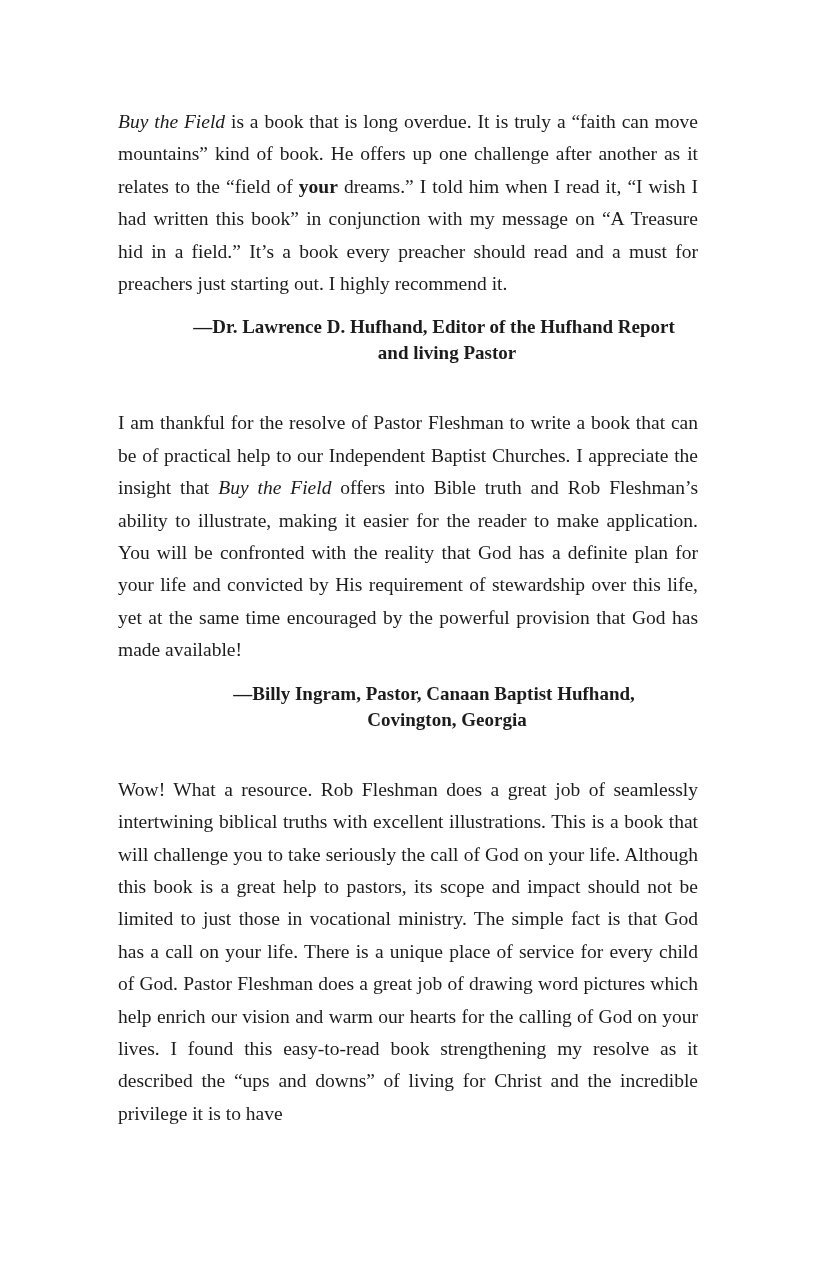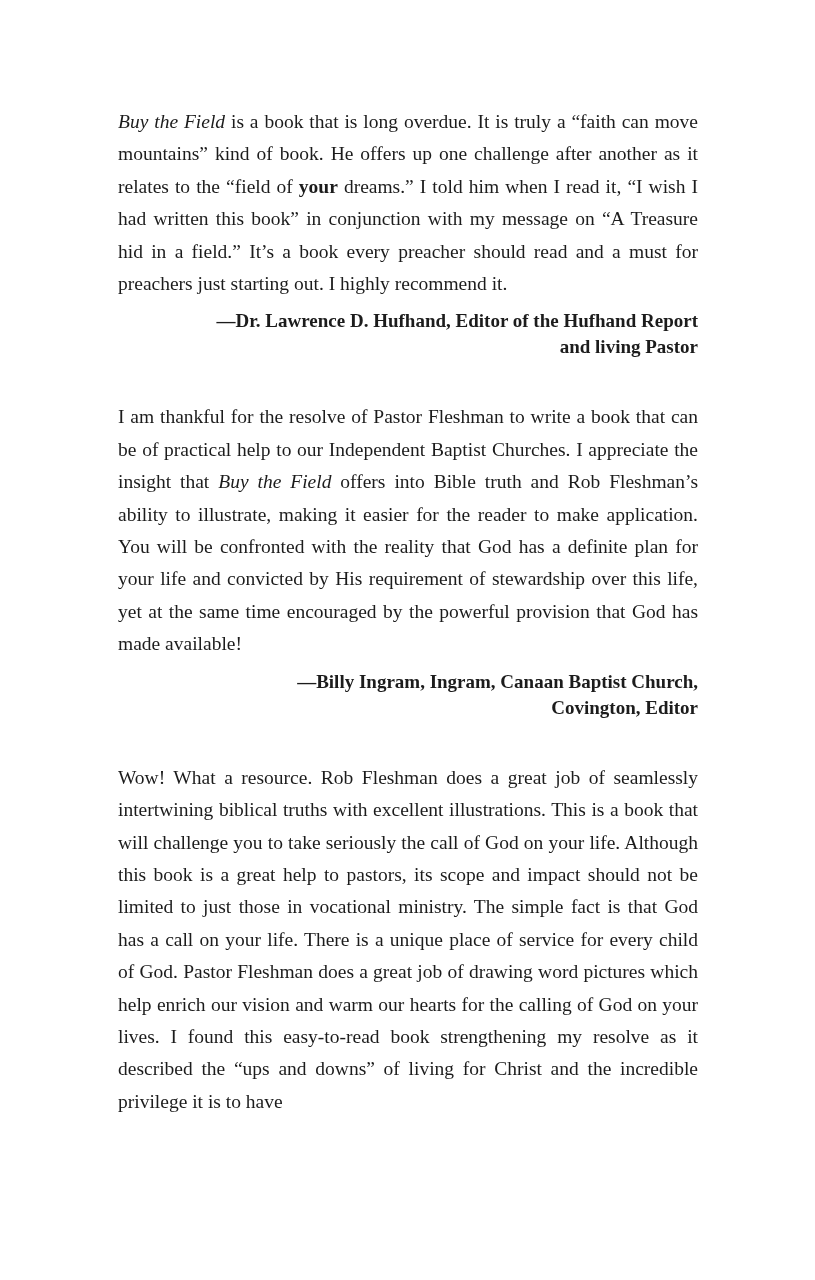--- a/index.html
+++ b/index.html
@@ -25,25 +25,25 @@
   .body-text {
     margin: 0;
     font-size: 19.5px;
     line-height: 32.4px;
     text-align: justify;
     text-justify: inter-word;
   }
   .body-text .italic { font-style: italic; }
   .body-text .bold   { font-weight: bold; }
   .attribution {
-    margin: 8px 0 41px 52px;
+    margin: 14px 0 41px 52px;
     font-weight: bold;
     font-size: 19px;
     line-height: 26px;
-    text-align: right;
+    text-align: center;
   }
   .attribution .attr-line { white-space: nowrap; }
   .attribution .attr-cont { padding-left: 26px; }
   .endorsement:last-child .attribution { display: none; }
 </style>
 </head>
 <body>
 
 <div class="page">
   <div class="content">
@@ -52,22 +52,22 @@
       <p class="body-text"><span class="italic">Buy the Field</span><span> is a book that is long overdue. It is truly a “faith can move mountains” kind of book. He offers up one challenge after another as it relates to the “field of </span><span class="bold">your</span><span> dreams.” I told him when I read it, “I wish I had written this book” in conjunction with my message on “A Treasure hid in a field.” It’s a book every preacher should read and a must for preachers just starting out. I highly recommend it.</span></p>
       <div class="attribution">
           <div class="attr-line">—Dr. Lawrence D. Hufhand, Editor of the Hufhand Report</div>
           <div class="attr-line attr-cont">and living Pastor</div>
         </div>
     </section>
 
     <section class="endorsement">
       <p class="body-text"><span>I am thankful for the resolve of Pastor Fleshman to write a book that can be of practical help to our Independent Baptist Churches. I appreciate the insight that </span><span class="italic">Buy the Field</span><span> offers into Bible truth and Rob Fleshman’s ability to illustrate, making it easier for the reader to make application. You will be confronted with the reality that God has a definite plan for your life and convicted by His requirement of stewardship over this life, yet at the same time encouraged by the powerful provision that God has made available!</span></p>
       <div class="attribution">
-          <div class="attr-line">—Billy Ingram, Ingram, Canaan Baptist Church,</div>
-          <div class="attr-line attr-cont">Covington, Editor</div>
+          <div class="attr-line">—Billy Ingram, Pastor, Canaan Baptist Hufhand,</div>
+          <div class="attr-line attr-cont">Covington, Georgia</div>
         </div>
     </section>
 
     <section class="endorsement">
       <p class="body-text"><span>Wow! What a resource. Rob Fleshman does a great job of seamlessly intertwining biblical truths with excellent illustrations. This is a book that will challenge you to take seriously the call of God on your life. Although this book is a great help to pastors, its scope and impact should not be limited to just those in vocational ministry. The simple fact is that God has a call on your life. There is a unique place of service for every child of God. Pastor Fleshman does a great job of drawing word pictures which help enrich our vision and warm our hearts for the calling of God on your lives. I found this easy-to-read book strengthening my resolve as it described the “ups and downs” of living for Christ and the incredible privilege it is to have</span></p>
 
     </section>
 
   </div>
 </div>

